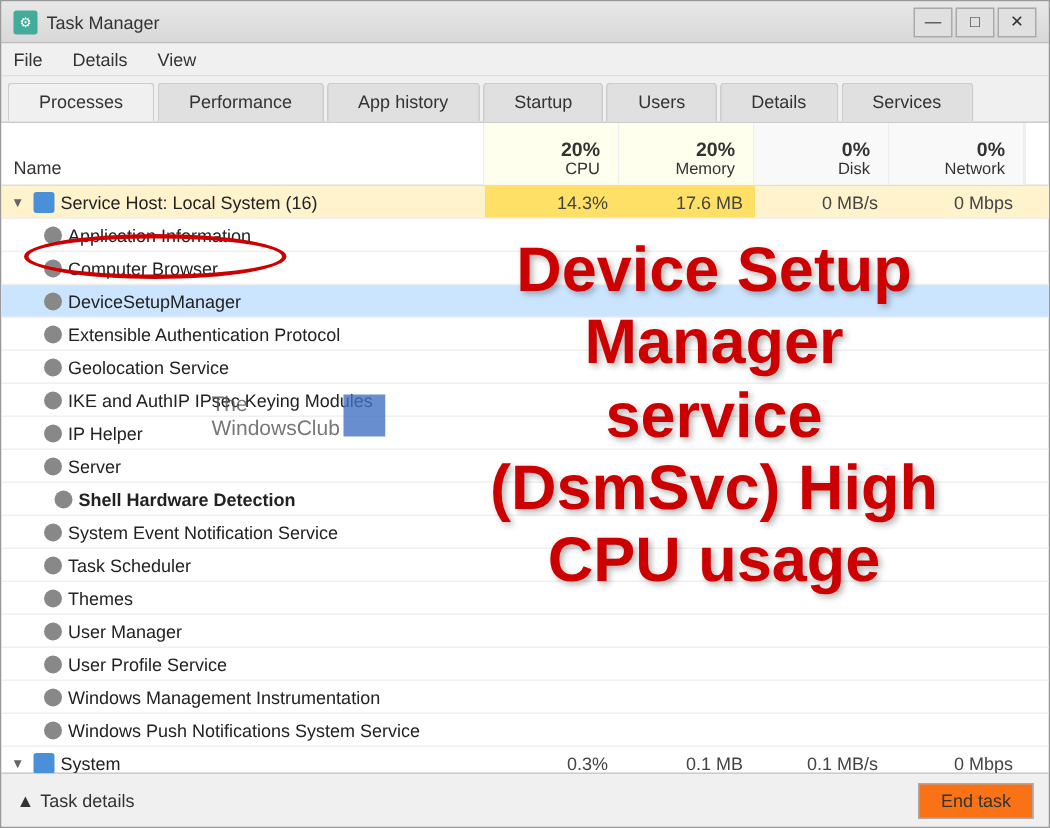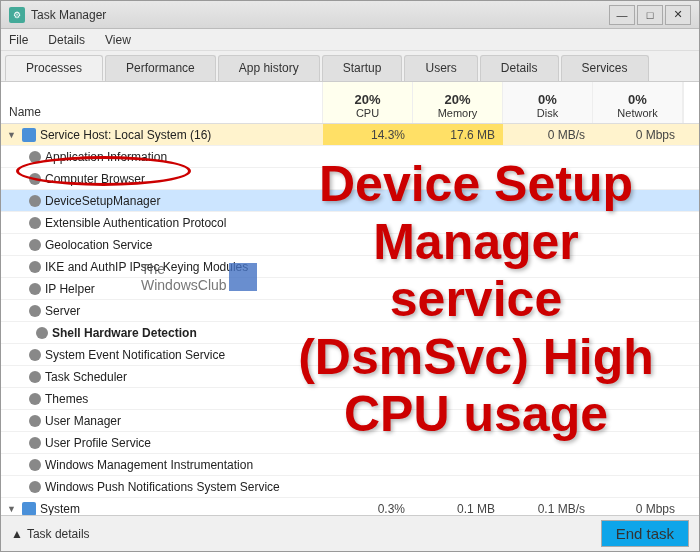--- a/index.html
+++ b/index.html
@@ -18,21 +18,21 @@
     .menu-item { font-size: 12px; color: #333; cursor: pointer; padding: 2px 4px; }
 
     .tabs { display: flex; background: #f0f0f0; border-bottom: 1px solid #ccc; padding: 0 4px; padding-top: 4px; gap: 0; }
     .tab { padding: 5px 20px; font-size: 12px; cursor: pointer; color: #333; border: 1px solid #ccc; border-bottom: none; background: #e0e0e0; margin-right: 2px; border-radius: 3px 3px 0 0; }
     .tab.active { background: #f0f0f0; border-bottom: 1px solid #f0f0f0; font-weight: 500; }
 
     .content { flex: 1; background: white; overflow: hidden; display: flex; flex-direction: column; }
 
     .table-header { display: grid; grid-template-columns: 1fr 90px 90px 90px 90px 16px; background: white; border-bottom: 1px solid #ddd; min-height: 42px; }
     .header-name { padding: 4px 8px; display: flex; align-items: flex-end; font-size: 12px; color: #333; border-right: 1px solid #eee; }
-    .header-col { display: flex; flex-direction: column; align-items: center; justify-content: flex-end; padding: 2px 0 4px; border-right: 1px solid #eee; background: #f9f9f9; }
+    .header-col { display: flex; flex-direction: column; align-items: flex-end; justify-content: flex-end; padding: 2px 12px 4px; border-right: 1px solid #eee; background: #f9f9f9; }
     .header-pct { font-size: 13px; font-weight: 600; color: #333; }
     .header-label { font-size: 11px; color: #333; }
     .header-col.cpu { background: #ffe; }
     .header-col.mem { background: #ffe; }
 
     .table-row { display: grid; grid-template-columns: 1fr 90px 90px 90px 90px 16px; min-height: 22px; border-bottom: 1px solid #f0f0f0; }
     .table-row.selected { background: #cce5ff; }
     .table-row.highlighted { background: #fff3cd; }
 
     .cell { padding: 2px 8px; display: flex; align-items: center; font-size: 12px; color: #222; overflow: hidden; white-space: nowrap; }
@@ -40,23 +40,23 @@
     .cell.value { justify-content: flex-end; color: #444; }
 
     .icon-small { width: 14px; height: 14px; border-radius: 2px; flex-shrink: 0; }
     .icon-service { background: #4a90d9; }
     .icon-gear { background: #888; border-radius: 50%; }
 
     .chevron { font-size: 9px; color: #666; margin-right: 2px; }
 
     .bottom-bar { height: 36px; background: #f0f0f0; border-top: 1px solid #ccc; display: flex; align-items: center; justify-content: space-between; padding: 0 10px; }
     .fewer-details { display: flex; align-items: center; gap: 4px; font-size: 12px; color: #333; cursor: pointer; }
-    .end-task-btn { background: #0ea5e9; border: 1px solid #aaa; padding: 4px 14px; font-size: 15px; cursor: pointer; color: #333; }
-
-    .overlay-text { position: absolute; left: 275px; top: 155px; font-size: 50px; font-weight: 900; color: #cc0000; text-align: center; line-height: 1.15; text-shadow: 2px 2px 4px rgba(0,0,0,0.3); pointer-events: none; width: 400px; }
+    .end-task-btn { background: #f97316; border: 1px solid #aaa; padding: 4px 14px; font-size: 12px; cursor: pointer; color: #333; }
+
+    .overlay-text { position: absolute; left: 275px; top: 155px; font-size: 42px; font-weight: 900; color: #cc0000; text-align: center; line-height: 1.15; text-shadow: 2px 2px 4px rgba(0,0,0,0.3); pointer-events: none; width: 400px; }
 
     .watermark { position: absolute; left: 140px; top: 260px; font-size: 14px; color: #555; opacity: 0.8; pointer-events: none; display: flex; align-items: center; gap: 2px; }
     .watermark-box { width: 28px; height: 28px; background: #4472c4; }
 
     .circle-highlight { position: absolute; left: 15px; top: 155px; width: 175px; height: 30px; border: 3px solid #cc0000; border-radius: 50%; pointer-events: none; }
 
     .table-container { display: flex; flex: 1; overflow: hidden; }
     .table-inner { flex: 1; overflow-y: auto; }
   </style>
 </head>

